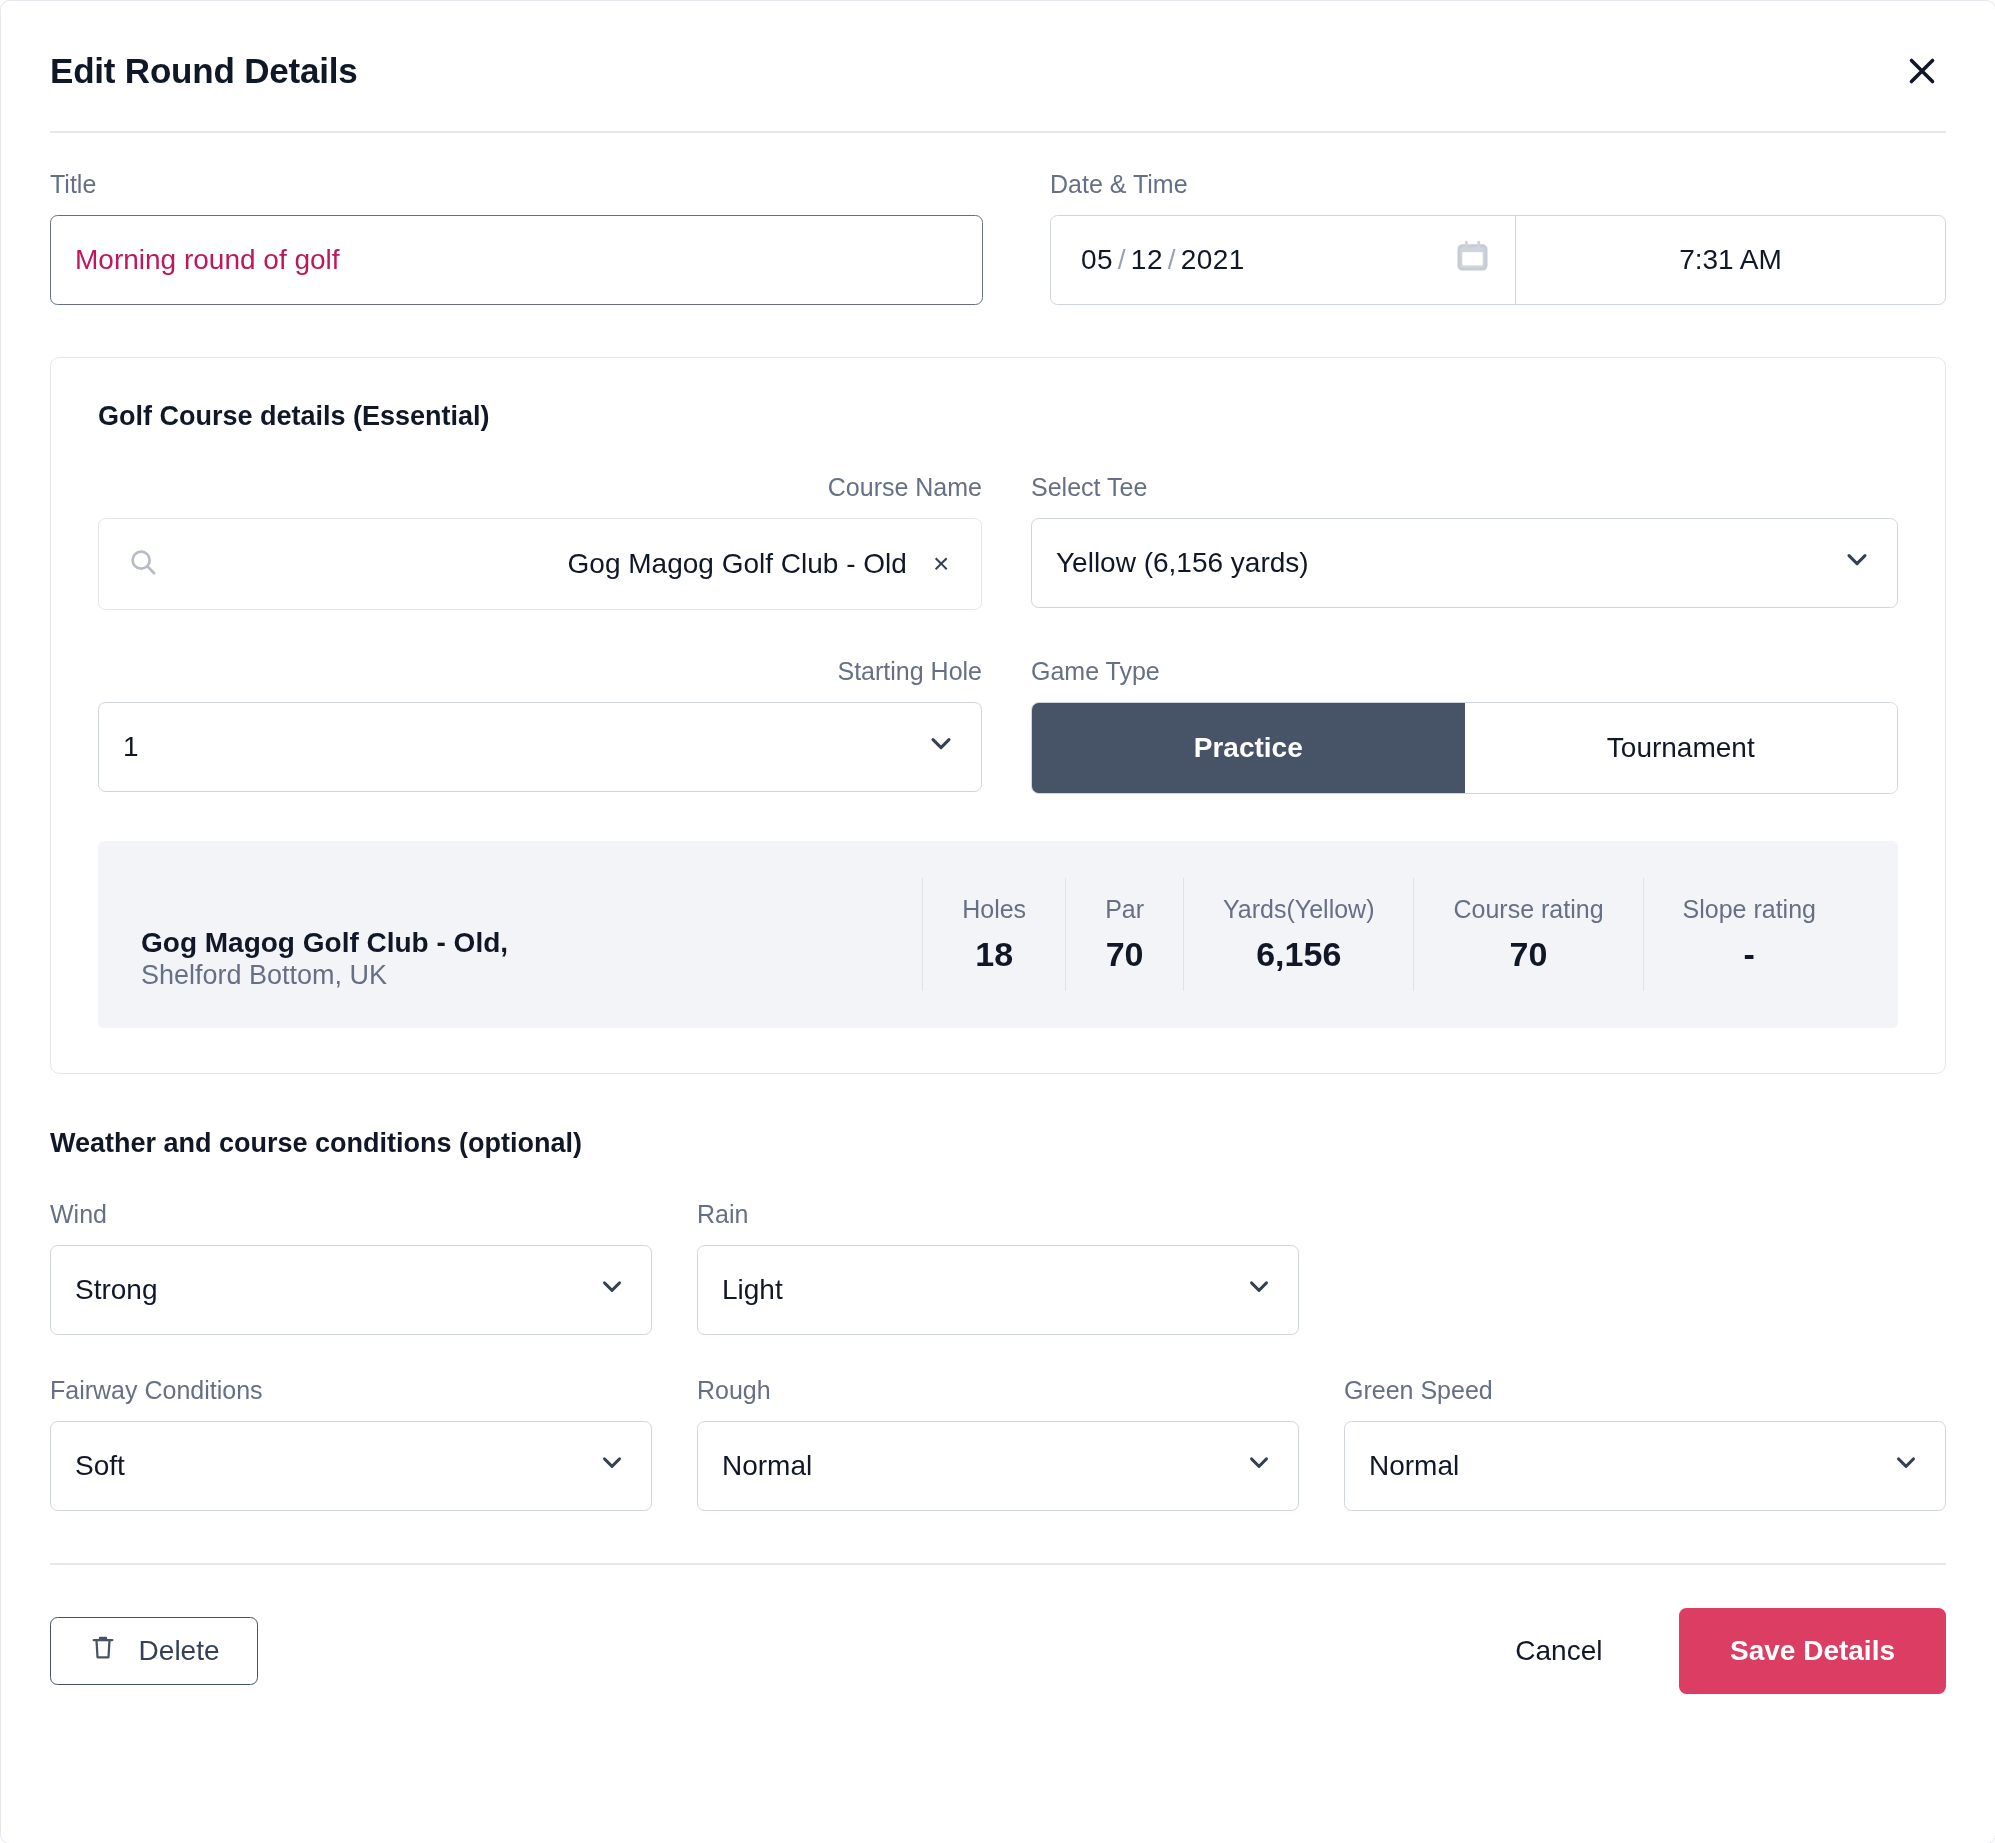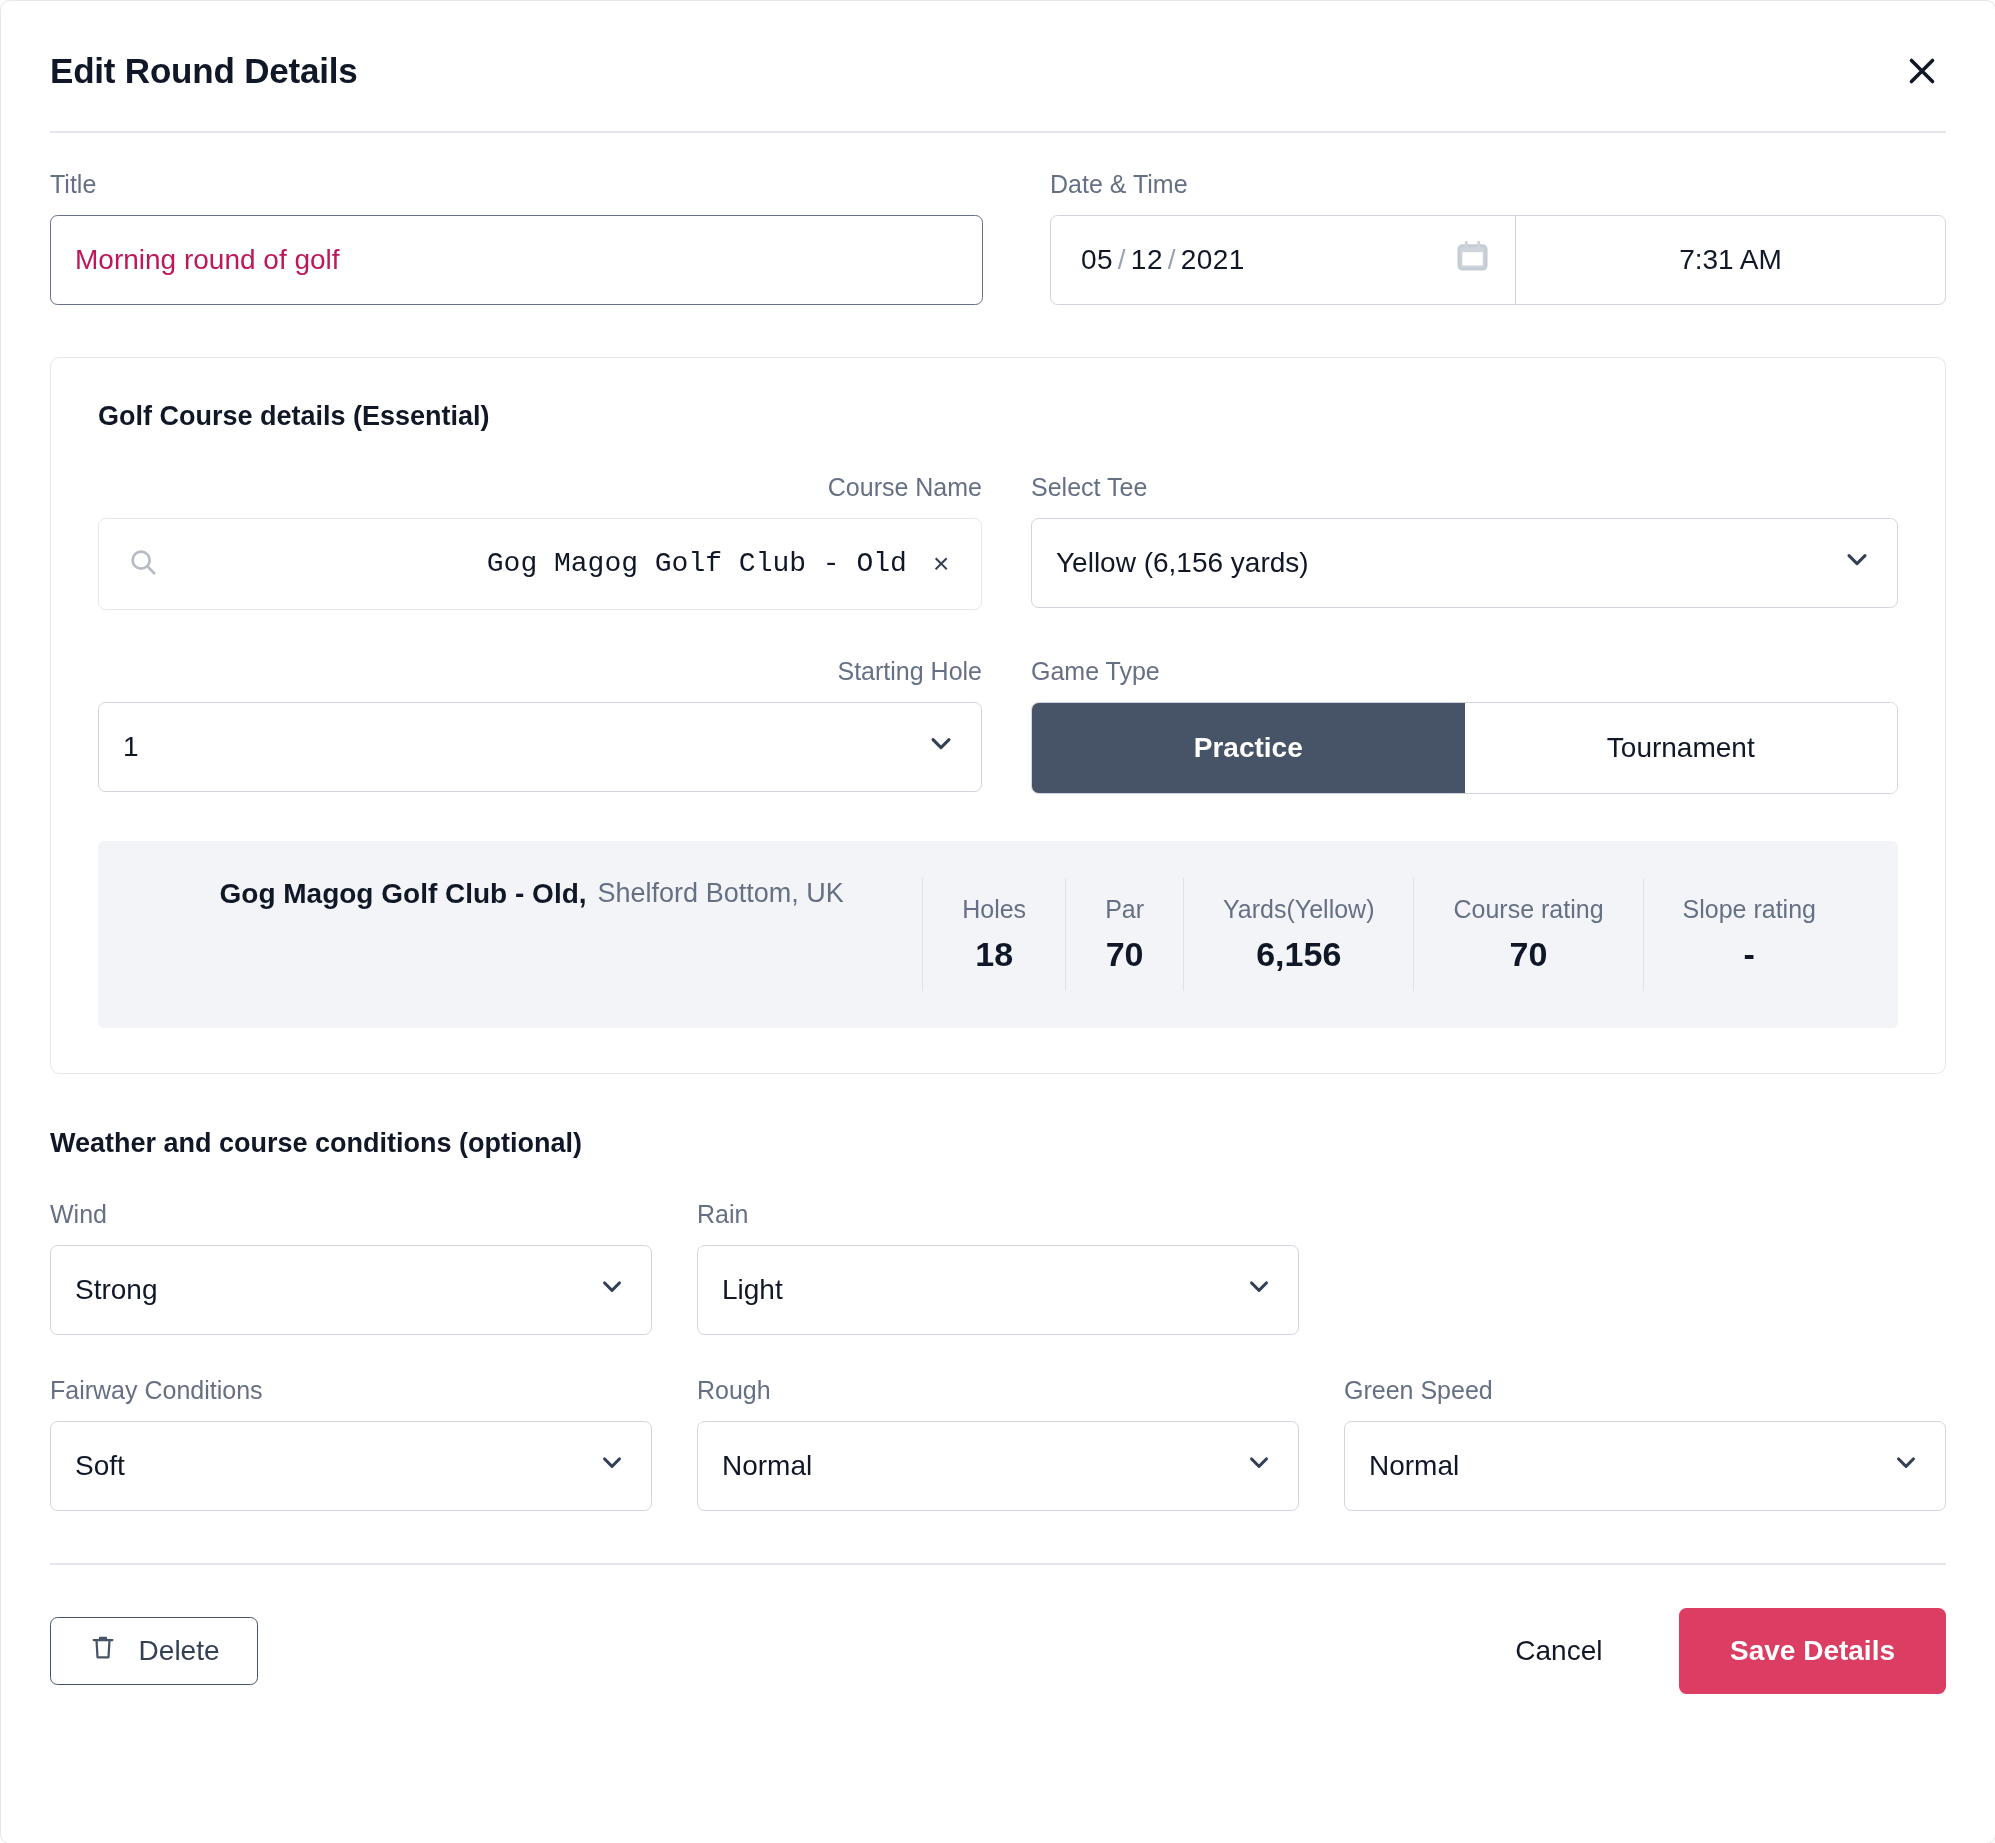--- a/index.html
+++ b/index.html
@@ -153,21 +153,20 @@
     background: #fff;
     display: flex;
     align-items: center;
     padding: 0 26px 0 28px;
     gap: 20.6px;
   }
   .search-box .value {
     flex: 1;
     font-size: 28px;
     color: #101828;
-    font-family: Liberation Mono, monospace;
   }
   .clear-x {
     font-size: 28px;
     color: #344054;
     cursor: pointer;
     line-height: 1;
     padding: 5.6px;
   }
 
   
@@ -200,23 +199,23 @@
     background: #f2f4f7;
     border-radius: 5.6px;
     display: flex;
     align-items: stretch;
     padding: 37px 43px;
     min-height: 187px;
   }
   .stats-name {
     flex: 1;
     display: flex;
-    flex-direction: row;
-    justify-content: center;
-    gap: 11px;
+    flex-direction: column;
+    justify-content: flex-end;
+    gap: 1px;
   }
   .stats-name .n1 {
     font-size: 28px;
     font-weight: bold;
     color: #101828;
   }
   .stats-name .n2 {
     font-size: 27px;
     color: #667085;
   }

